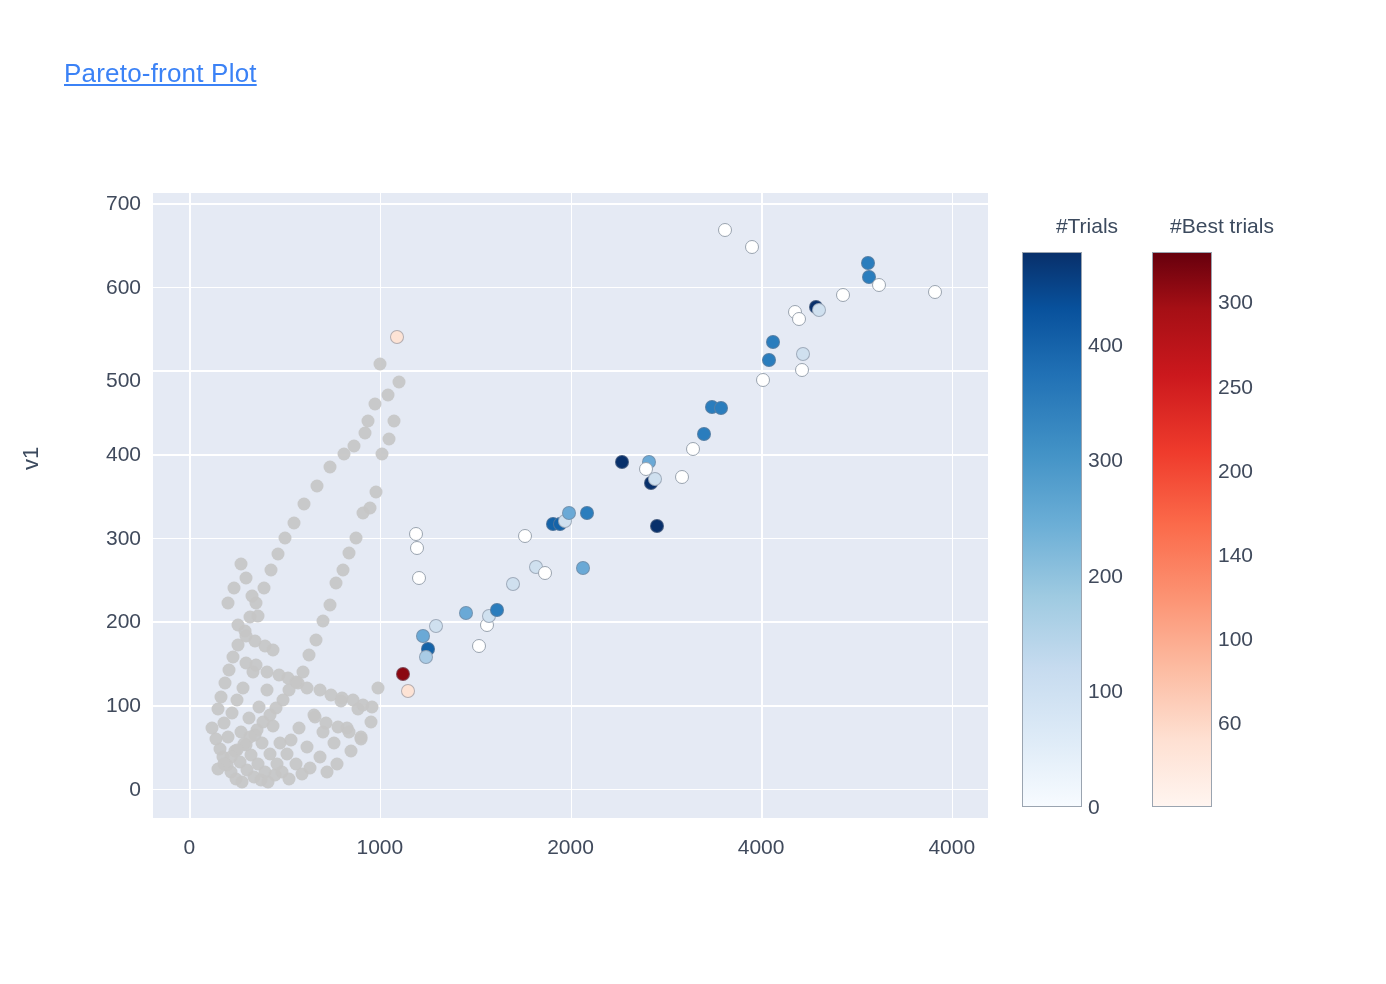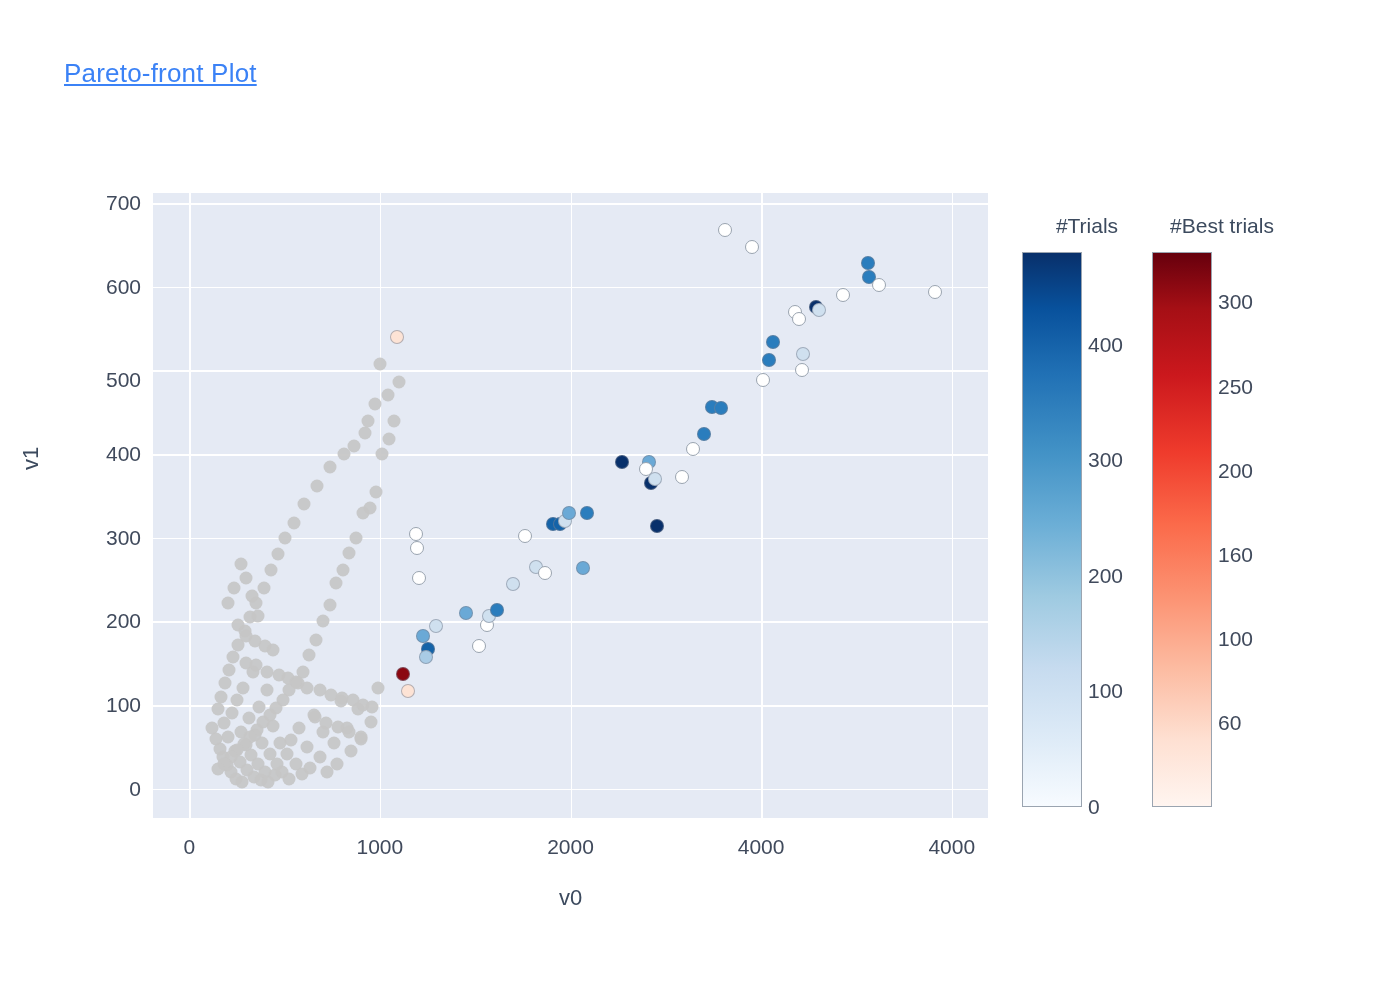--- a/index.html
+++ b/index.html
@@ -394,36 +394,35 @@
       </div>
   </div>
 
   <div class="xtick-row">
       <div class="xtick" style="left: 36.2215px;">0</div>
       <div class="xtick" style="left: 226.861px;">1000</div>
       <div class="xtick" style="left: 417.5px;">2000</div>
       <div class="xtick" style="left: 608.139px;">4000</div>
       <div class="xtick" style="left: 798.779px;">4000</div>
     </div>
-  <div class="axis-label-x">v0</div>
 
   <div class="cbar-group" id="cbar0" style="left:1022px; top:214px; width:130px; height:600px;">
     <div class="cbar-title">#Trials</div>
     <div class="cbar-bar blues"></div>
   <div class="cbar-tick" style="top: 593px;">0</div>
       <div class="cbar-tick" style="top: 477.375px;">100</div>
       <div class="cbar-tick" style="top: 361.75px;">200</div>
       <div class="cbar-tick" style="top: 246.125px;">300</div>
       <div class="cbar-tick" style="top: 130.5px;">400</div>
     </div>
 
   <div class="cbar-group" id="cbar1" style="left:1152px; top:214px; width:140px; height:600px;">
     <div class="cbar-title">#Best trials</div>
     <div class="cbar-bar reds"></div>
   <div class="cbar-tick" style="top: 508.909px;">60</div>
       <div class="cbar-tick" style="top: 424.818px;">100</div>
-      <div class="cbar-tick" style="top: 340.727px;">160</div>
+      <div class="cbar-tick" style="top: 340.727px;">140</div>
       <div class="cbar-tick" style="top: 256.636px;">200</div>
       <div class="cbar-tick" style="top: 172.545px;">250</div>
       <div class="cbar-tick" style="top: 88.4545px;">300</div>
     </div>
 
 </div>
 
 </body></html>

